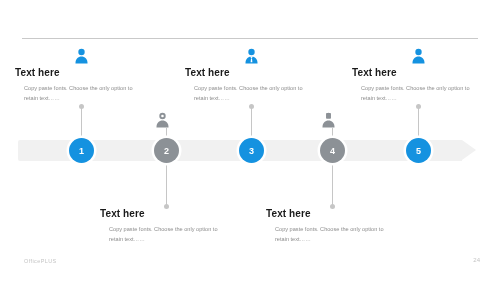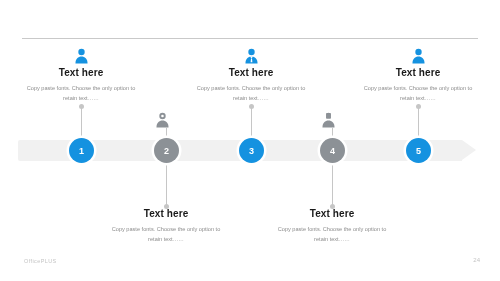--- a/index.html
+++ b/index.html
@@ -86,21 +86,20 @@
     height: 5px;
     border-radius: 50%;
     background: #c6c6c6;
     z-index: 2;
   }
 
   
   .block {
     position: absolute;
     width: 132px;
-    text-align: center;
   }
   .block-icon {
     height: 20px;
     display: flex;
     align-items: flex-end;
     justify-content: center;
     margin-bottom: 3px;
   }
   .block-title {
     font-size: 10px;

